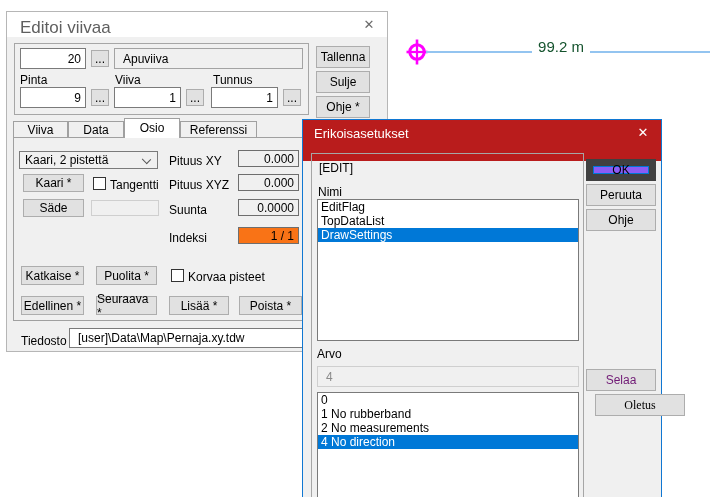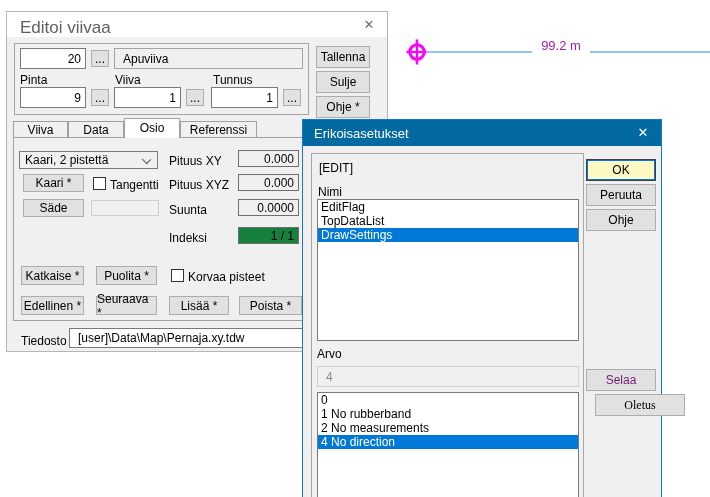--- a/index.html
+++ b/index.html
@@ -5,47 +5,47 @@
   * { box-sizing: border-box; margin: 0; padding: 0; }
   html,body { width:710px; height:497px; }
   body {
     position: relative; overflow: hidden; background: #ffffff;
     font-family: "Liberation Sans", sans-serif; font-size: 12px; color: #000;
   }
   .abs { position: absolute; }
 
   
   .measure-line { position:absolute; height:2px; background:#93c4f0; }
-  .measure-label { position:absolute; color:#a21caf; font-size:13px; text-align:center; }
+  .measure-label { position:absolute; color:#14532d; font-size:15px; text-align:center; }
 
   
   .dlg { position:absolute; background:#f0f0f0; }
   .dlg1 { left:6px; top:11px; width:382px; height:341px; border:1px solid #b6b6b6; z-index:1; }
   .dlg2 { left:302px; top:119px; width:360px; height:378px; border:1px solid #1077d2; border-bottom:none; background:#f0f0f0; z-index:2; }
   .titlebar1 { position:absolute; left:0; top:0; right:0; height:25px; background:#ffffff; }
   .titlebar1 .title { position:absolute; left:13px; top:6px; font-size:17px; color:#5f5f5f; }
   .titlebar1 .x { position:absolute; right:9px; top:4px; width:18px; height:18px; text-align:center; line-height:18px; color:#6b6b6b; font-size:13px; cursor:default; }
-  .titlebar2 { position:absolute; left:0; top:0; right:0; height:26px; background:#0369a1;padding-left:40px; }
+  .titlebar2 { position:absolute; left:0; top:0; right:0; height:41px; background:#b91c1c;padding-left:40px; }
   .titlebar2 .title { position:absolute; left:11px; top:6px; font-size:13px; color:#ffffff; }
   .titlebar2 .x { position:absolute; right:7px; top:4px; width:22px; height:18px; text-align:center; line-height:18px; color:#ffffff; font-size:13px; cursor:default; }
 
   .groupbox { position:absolute; border:1px solid #a6a6a6; }
 
   .btn { position:absolute; background:#e1e1e1; border:1px solid #adadad; font-size:12px;
          display:flex; align-items:center; justify-content:center; cursor:default; }
-  .btn.default { border:1px solid #404040; box-shadow: inset 0 0 0 1px #0078d7; background:#fef9c3; }
+  .btn.default { border:7px solid #404040; box-shadow: inset 0 0 0 1px #0078d7; background:#8b5cf6; }
   .btn.disabled { color:#701a75; }
 
   .field { position:absolute; background:#ffffff; border:1px solid #7a7a7a; font-size:12px;
            display:flex; align-items:center; overflow:hidden; }
   .field.ralign { justify-content:flex-end; padding-right:4px; }
   .field.lalign { justify-content:flex-start; padding-left:8px; }
   .field.readonly { background:#f0f0f0; border-color:#a3a3a3; }
   .field.readout { background:#f0f0f0; border-color:#6e6e6e; }
-  .field.cyan { background:#15803d; border-color:#6e6e6e; }
+  .field.cyan { background:#f97316; border-color:#6e6e6e; }
   .field.disabled { background:#f0f0f0; border-color:#cfcfcf; color:#8a8a8a; }
 
   .lbl { position:absolute; font-size:12px; white-space:nowrap; }
 
   .checkbox { position:absolute; width:13px; height:13px; background:#fff; border:1px solid #333; }
 
   
   .tab { position:absolute; top:109px; height:17px; background:#f0f0f0; border:1px solid #a0a0a0; border-bottom:none;
          font-size:12px; text-align:center; line-height:16px; cursor:default; }
   .tab.active { top:106px; height:20px; background:#ffffff; line-height:19px; z-index:3; }

